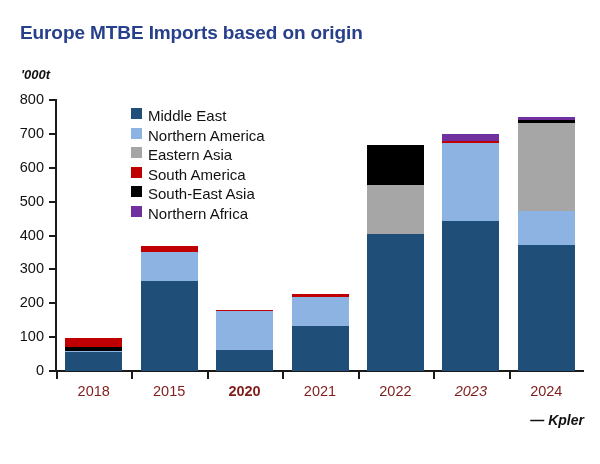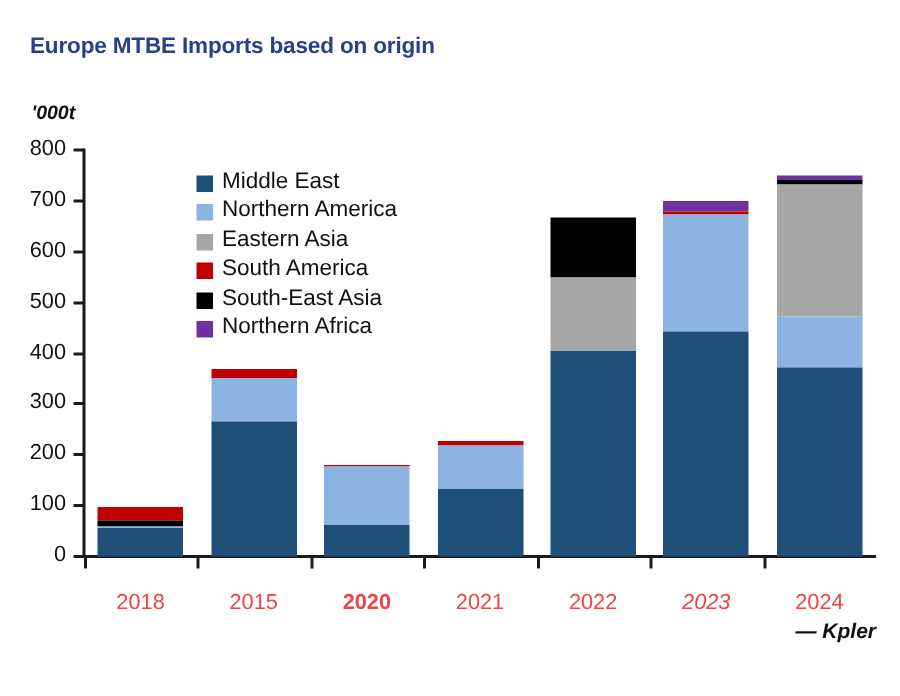--- a/index.html
+++ b/index.html
@@ -16,21 +16,21 @@
   #root {
     position: relative;
     width: 600px;
     height: 464px;
     background: #ffffff;
   }
   #chart-title {
     position: absolute;
     left: 20px;
     top: 22px;
-    font-size: 15px;
+    font-size: 19px;
     font-weight: bold;
     color: #27408b;
     letter-spacing: -0.1px;
     white-space: nowrap;
   }
   #y-unit-label {
     position: absolute;
     left: 21px;
     top: 67px;
     font-size: 13px;
@@ -80,23 +80,23 @@
   }
   .x-tick-mark {
     position: absolute;
     top: 372px;
     width: 2px;
     height: 7px;
     background: #1a1a1a;
   }
   .x-tick-label {
     position: absolute;
-    top: 394px;
+    top: 383px;
     font-size: 14.5px;
-    color: #ef4444;
+    color: #7f1d1d;
     text-align: center;
     width: 70px;
   }
   .bar {
     position: absolute;
     bottom: 0;
     display: flex;
     flex-direction: column-reverse;
     box-sizing: border-box;
   }
@@ -107,21 +107,21 @@
   #legend {
     position: absolute;
     left: 131px;
     top: 108px;
     display: flex;
     flex-direction: column;
     gap: 0px;
   }
   .legend-row {
     display: flex;
-    align-items: flex-end;
+    align-items: flex-start;
     height: 19.5px;
   }
   .legend-swatch {
     width: 11px;
     height: 11px;
     margin-right: 6px;
     flex: 0 0 auto;
   }
   .legend-label {
     font-size: 15px;

